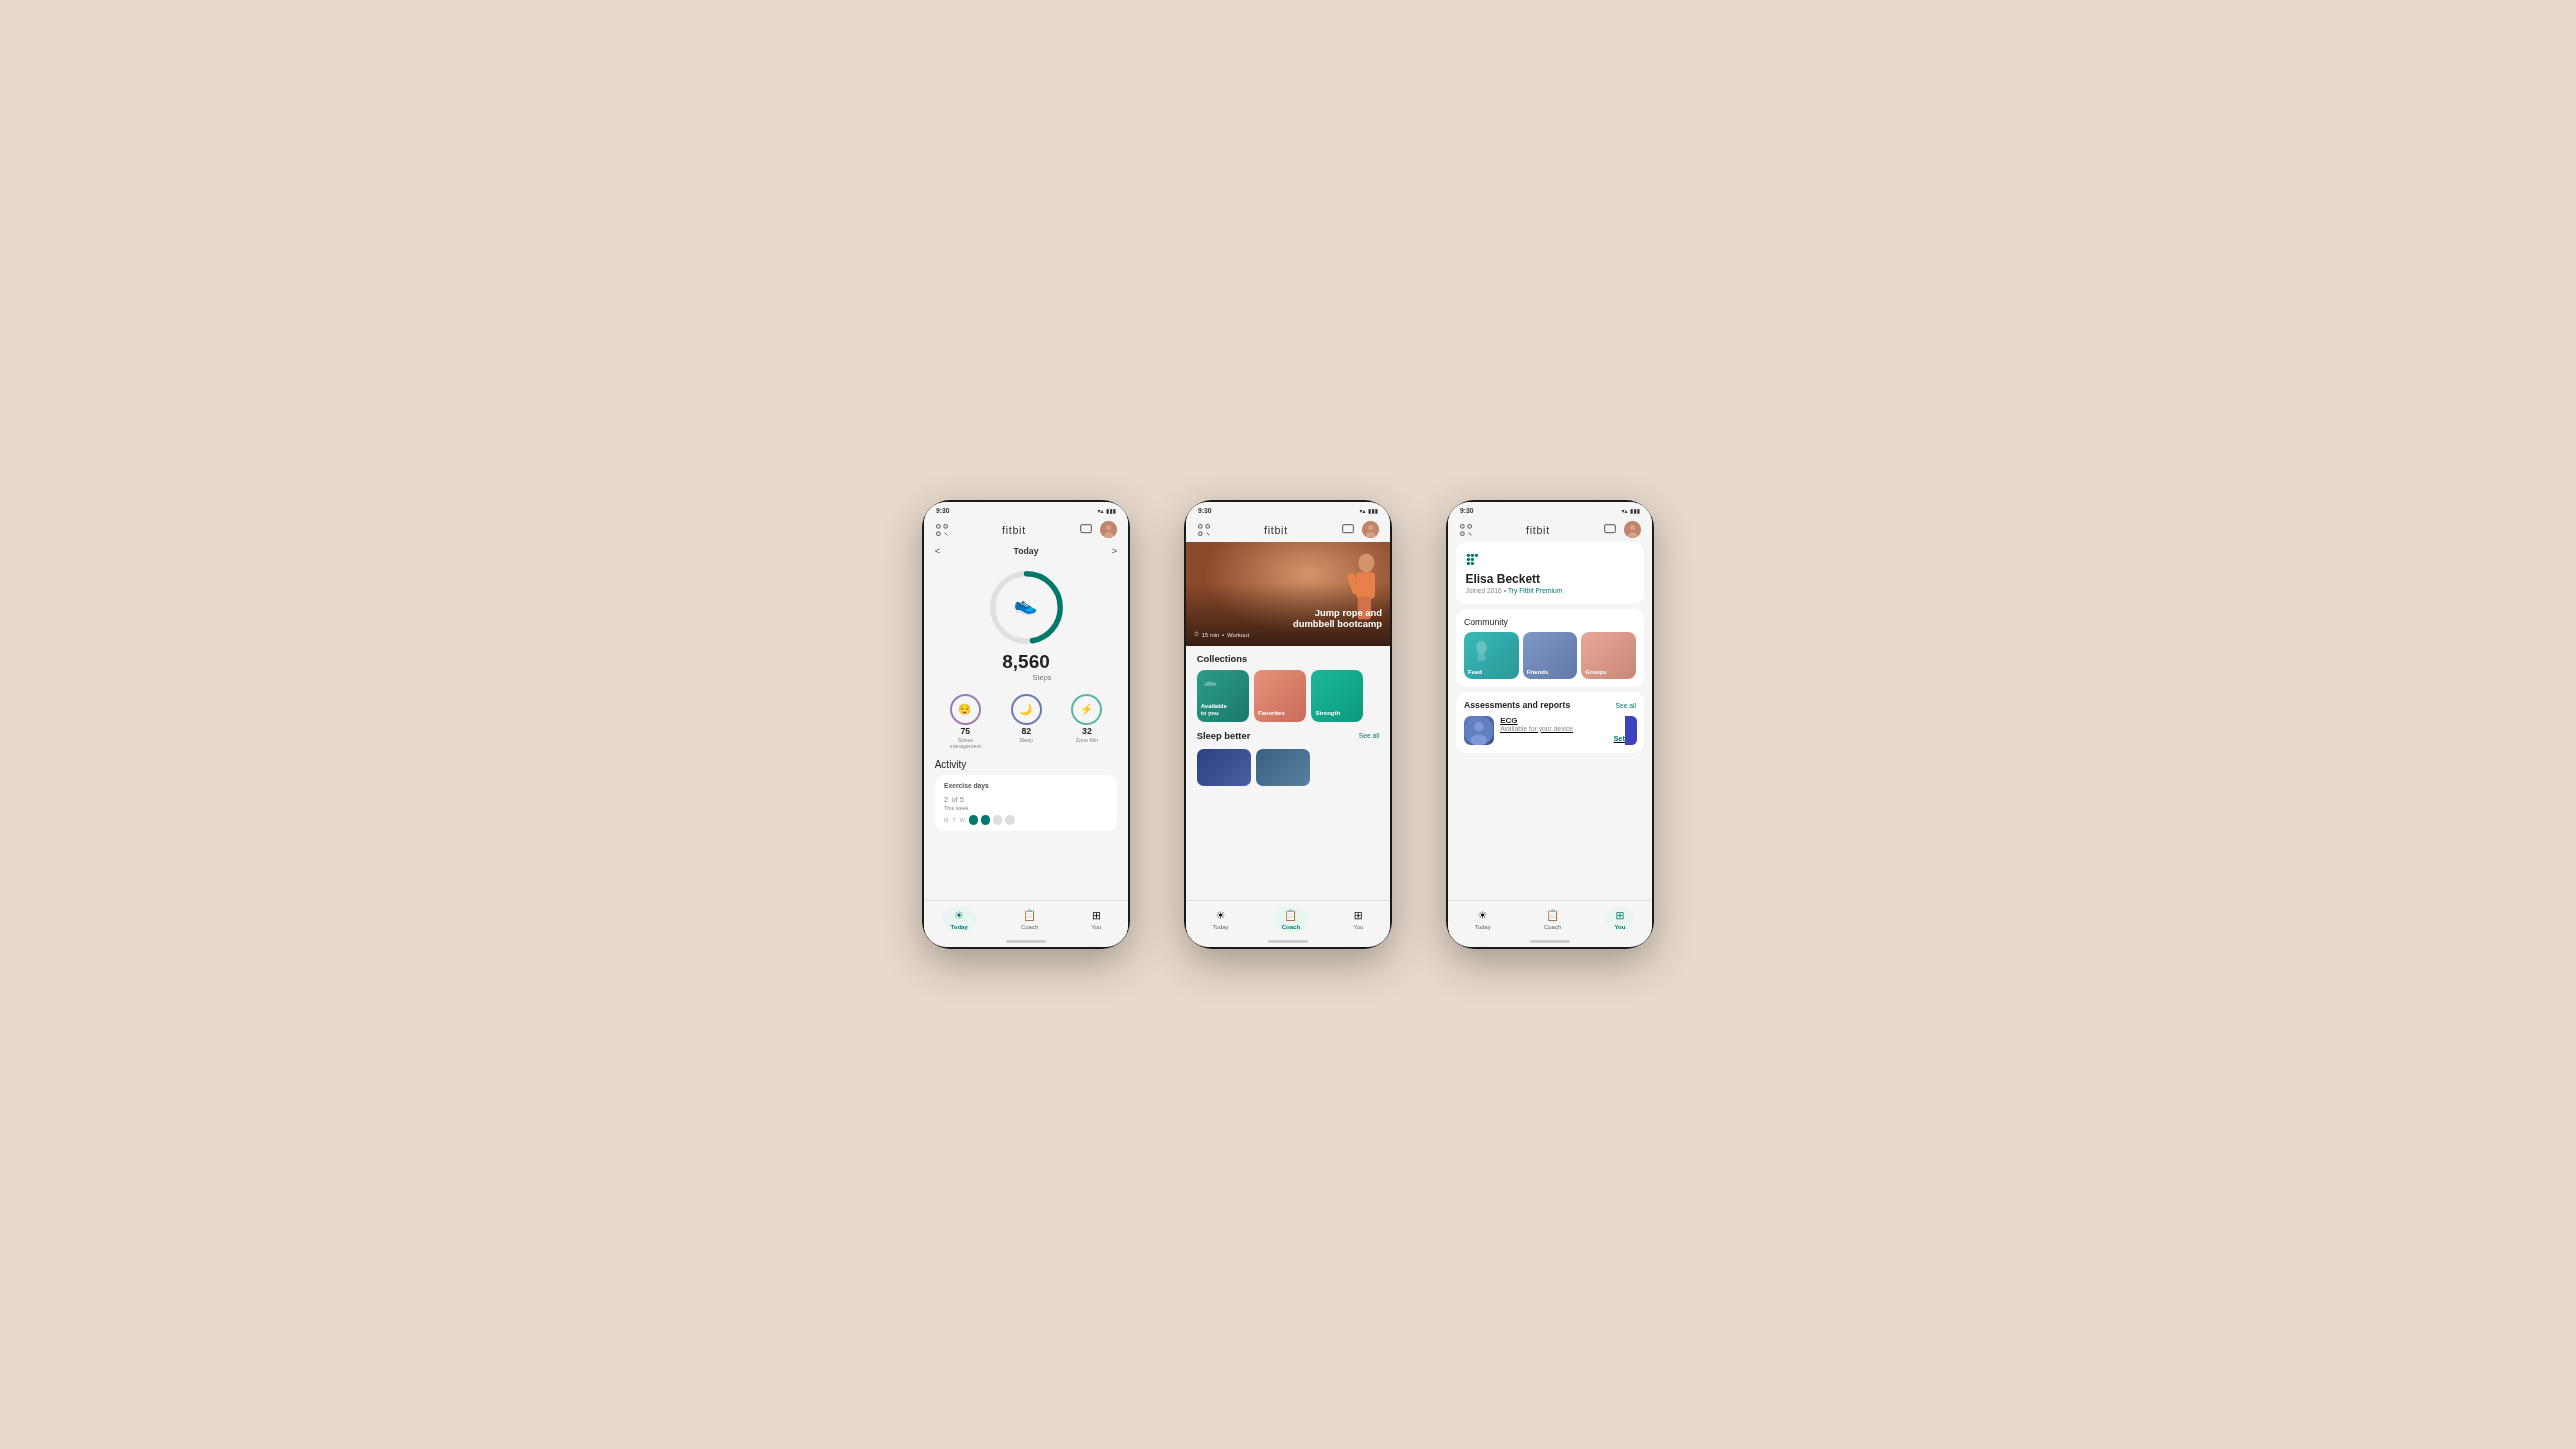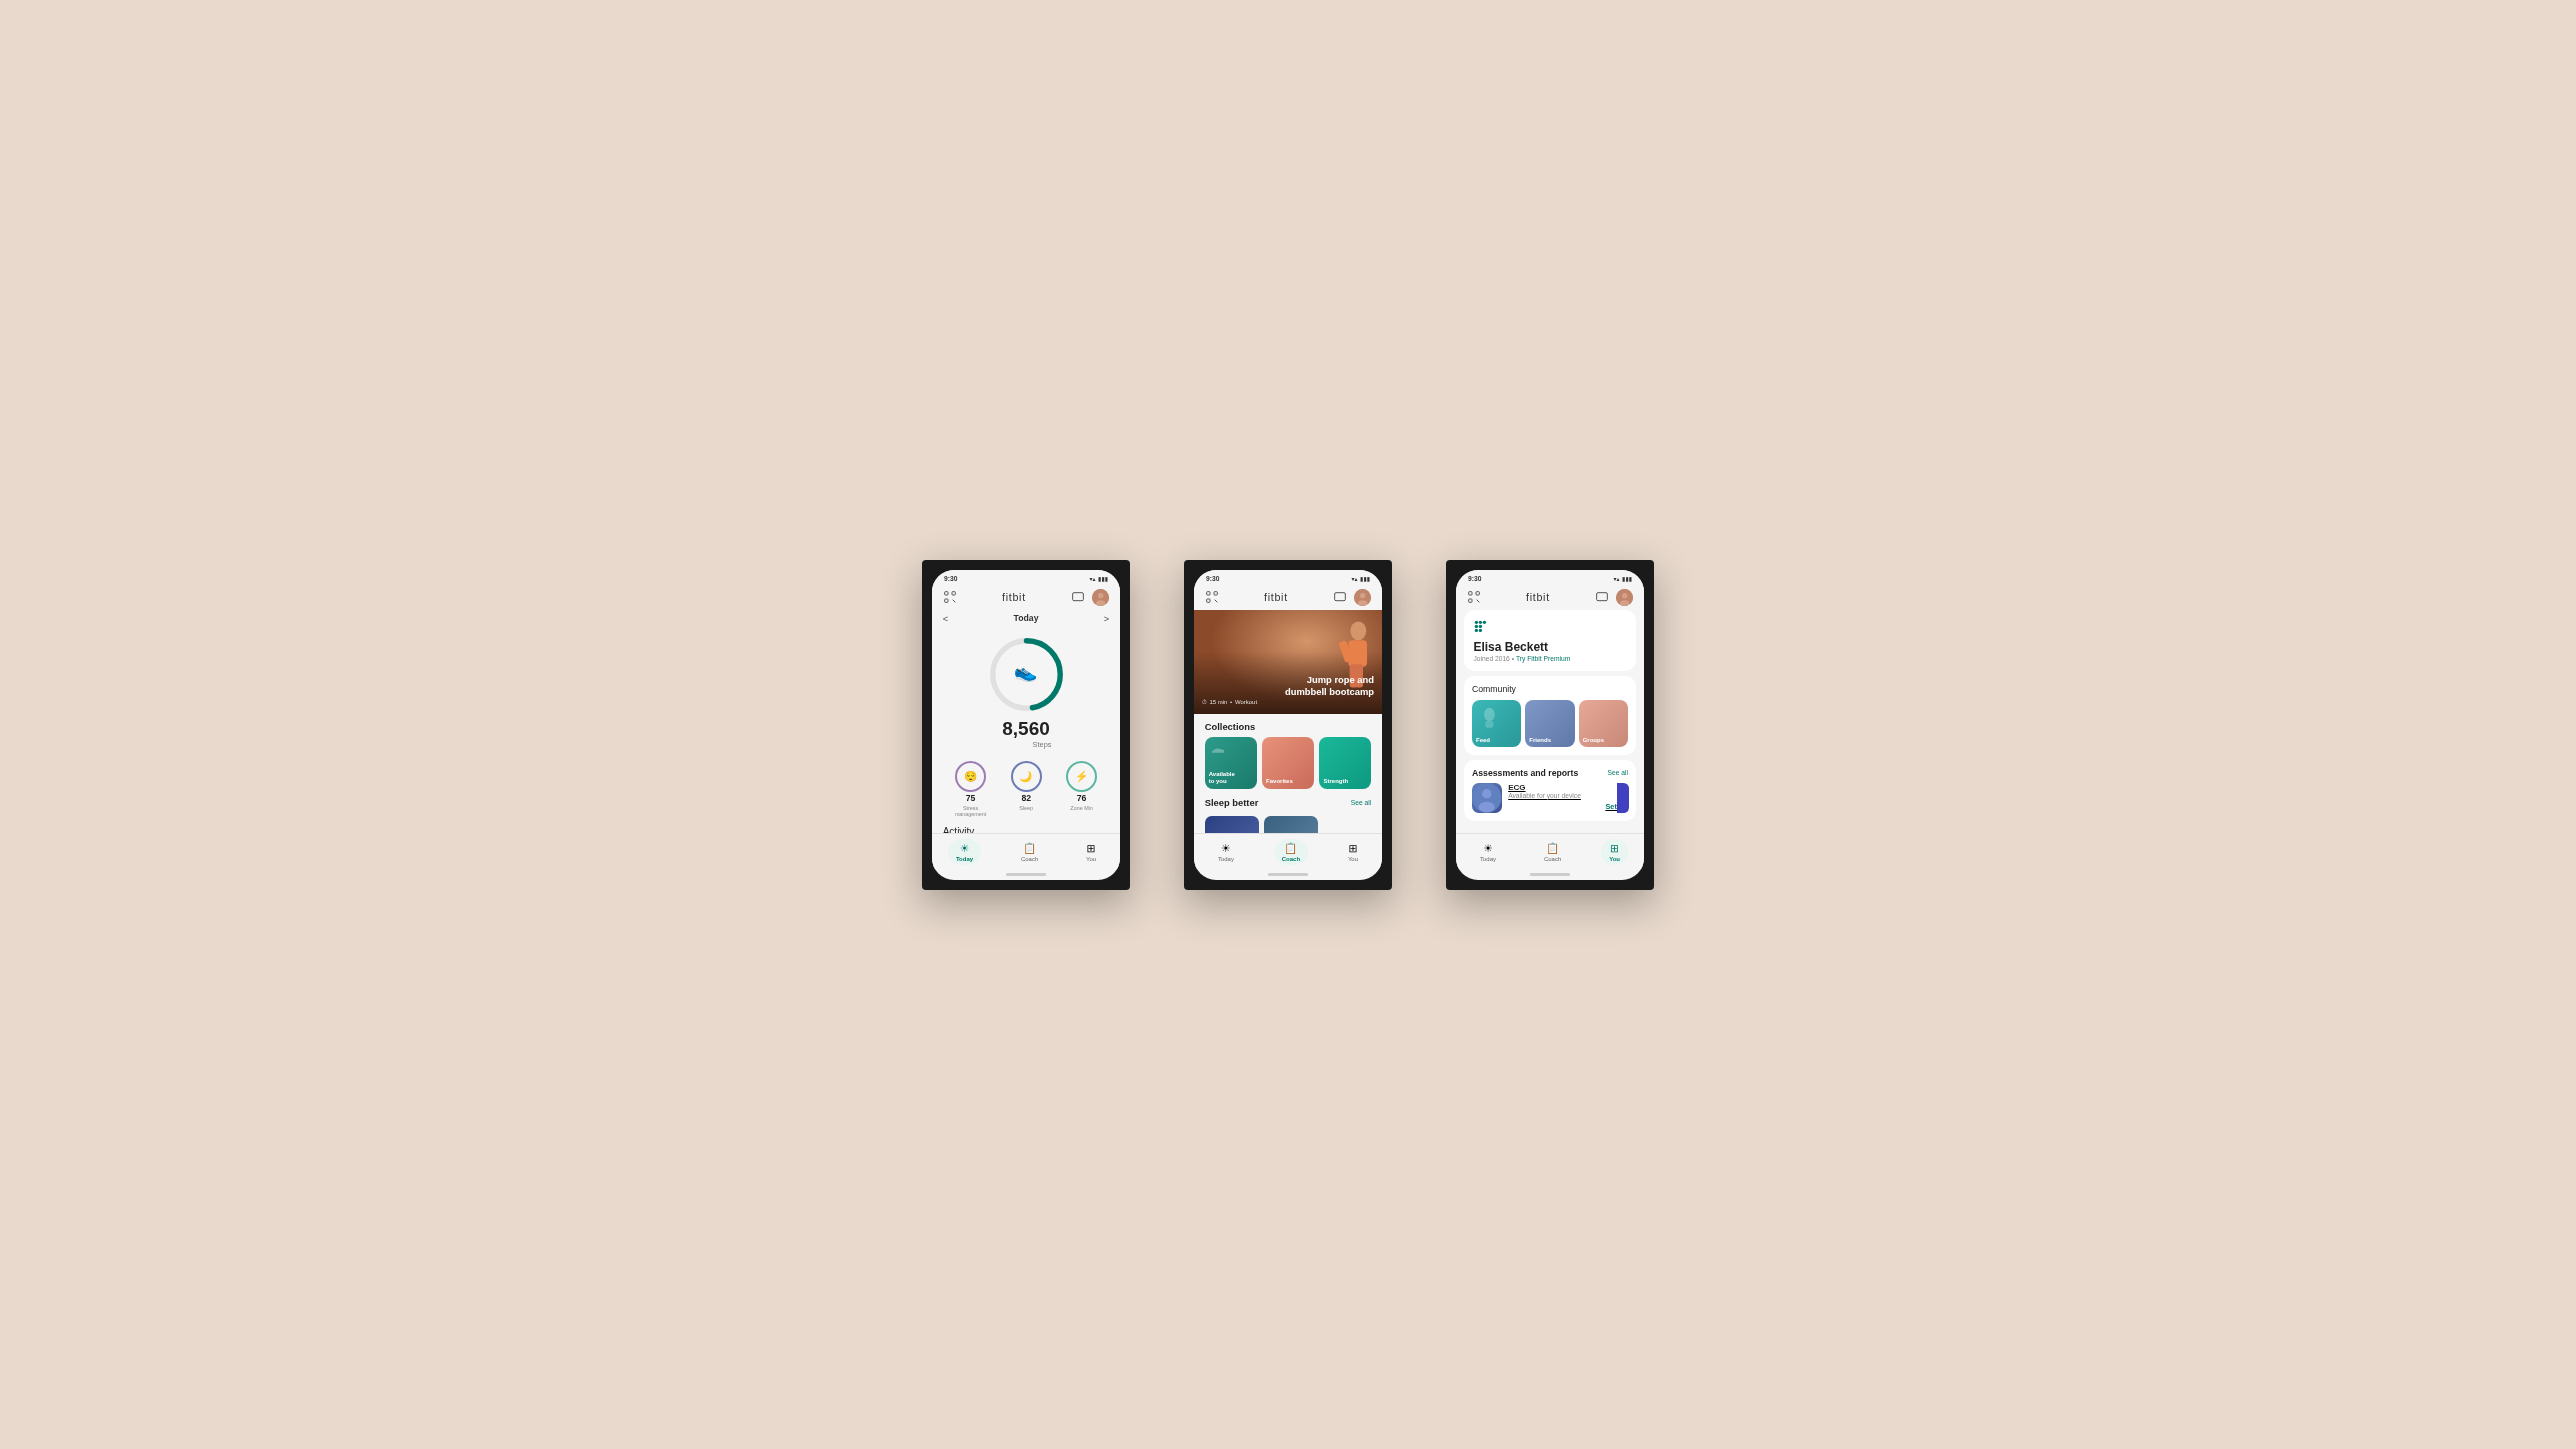--- a/index.html
+++ b/index.html
@@ -16,24 +16,24 @@
     }
 
     .phone-wrapper {
       display: flex;
       gap: 54px;
       align-items: center;
     }
 
     .phone {
       width: 208px;
-      height: 330px;
+      height: 449px;
       background: #1a1a1a;
-      border-radius: 4px;
-      padding: 10px;
+      border-radius: 28px;
+      padding: 2px;
       box-shadow: 0 13.4px 40px rgba(0,0,0,0.3);
       position: relative;
     }
 
     .phone-inner {
       width: 100%;
       height: 100%;
       background: #f5f5f5;
       border-radius: 22px;
       overflow: hidden;
@@ -591,21 +591,21 @@
               <span class="metric-value">75</span>
               <span class="metric-label">Stress<br>management</span>
             </div>
             <div class="metric-card">
               <div class="metric-circle sleep">🌙</div>
               <span class="metric-value">82</span>
               <span class="metric-label">Sleep</span>
             </div>
             <div class="metric-card">
               <div class="metric-circle zone">⚡</div>
-              <span class="metric-value">76</span>
+              <span class="metric-value">32</span>
               <span class="metric-label">Zone Min</span>
             </div>
           </div>
 
           <div class="section-title">Activity</div>
           <div class="activity-card">
             <div class="activity-card-title">Exercise days</div>
             <div class="activity-count">
               <span>2</span>
               <span> of 5</span>

